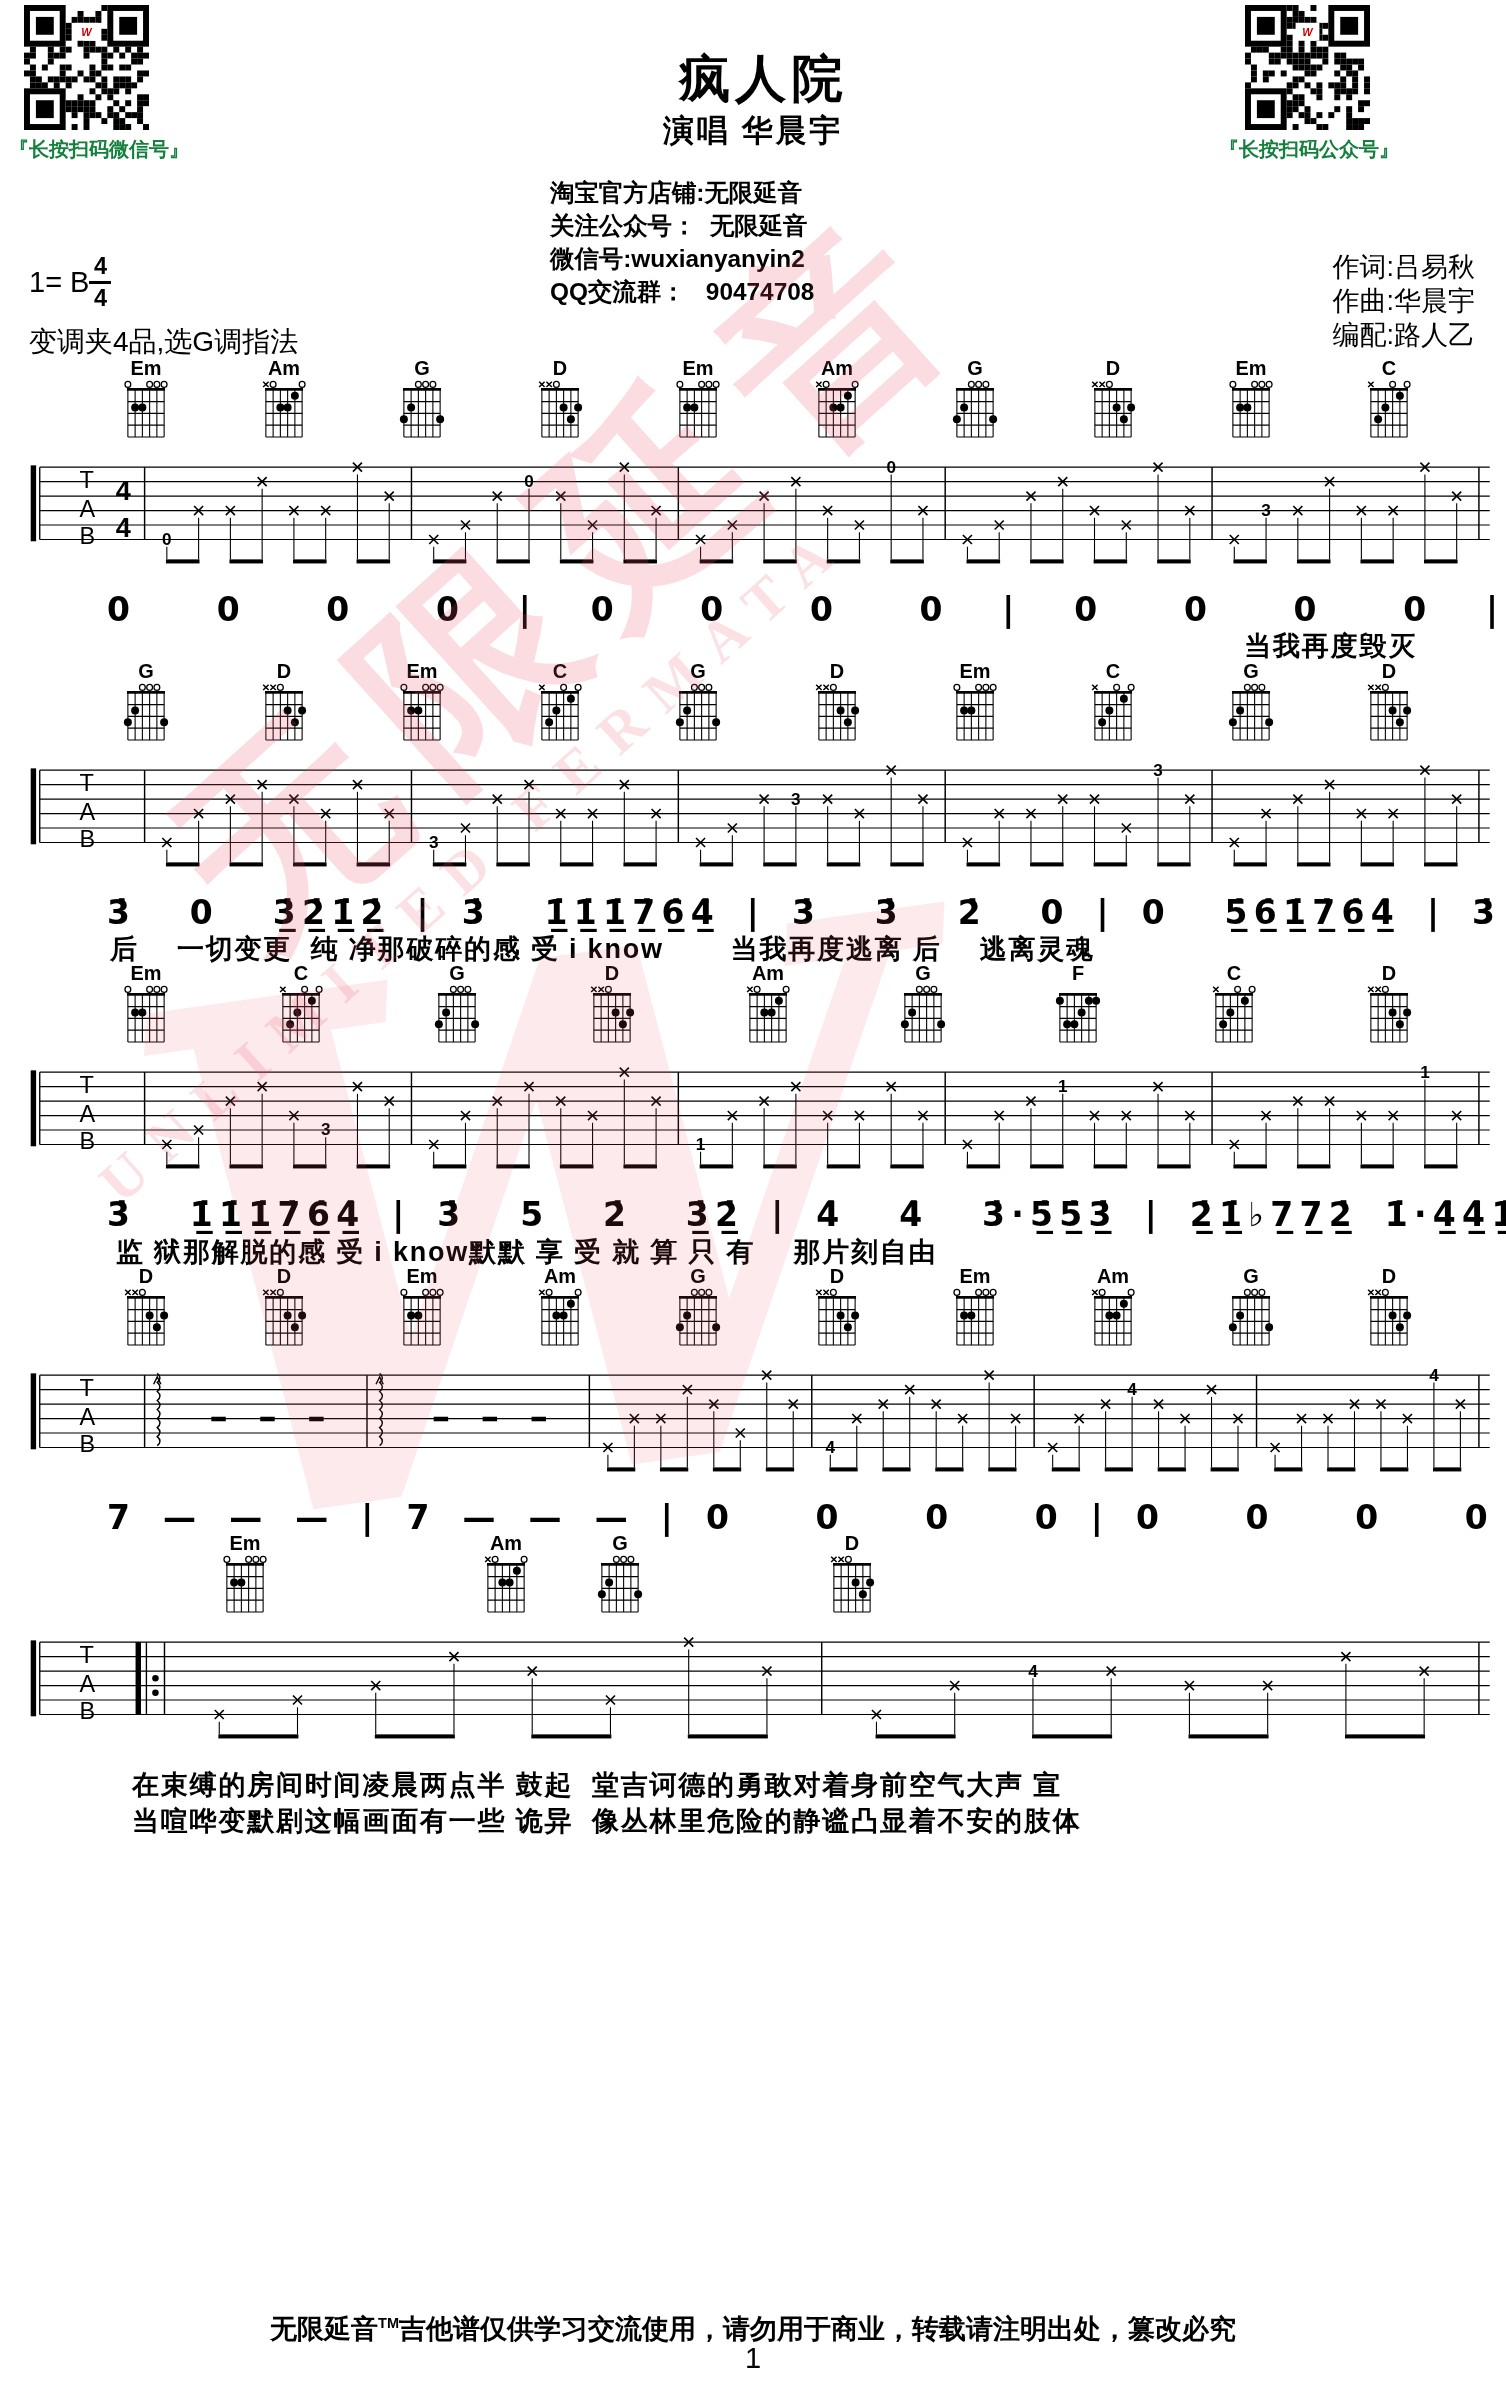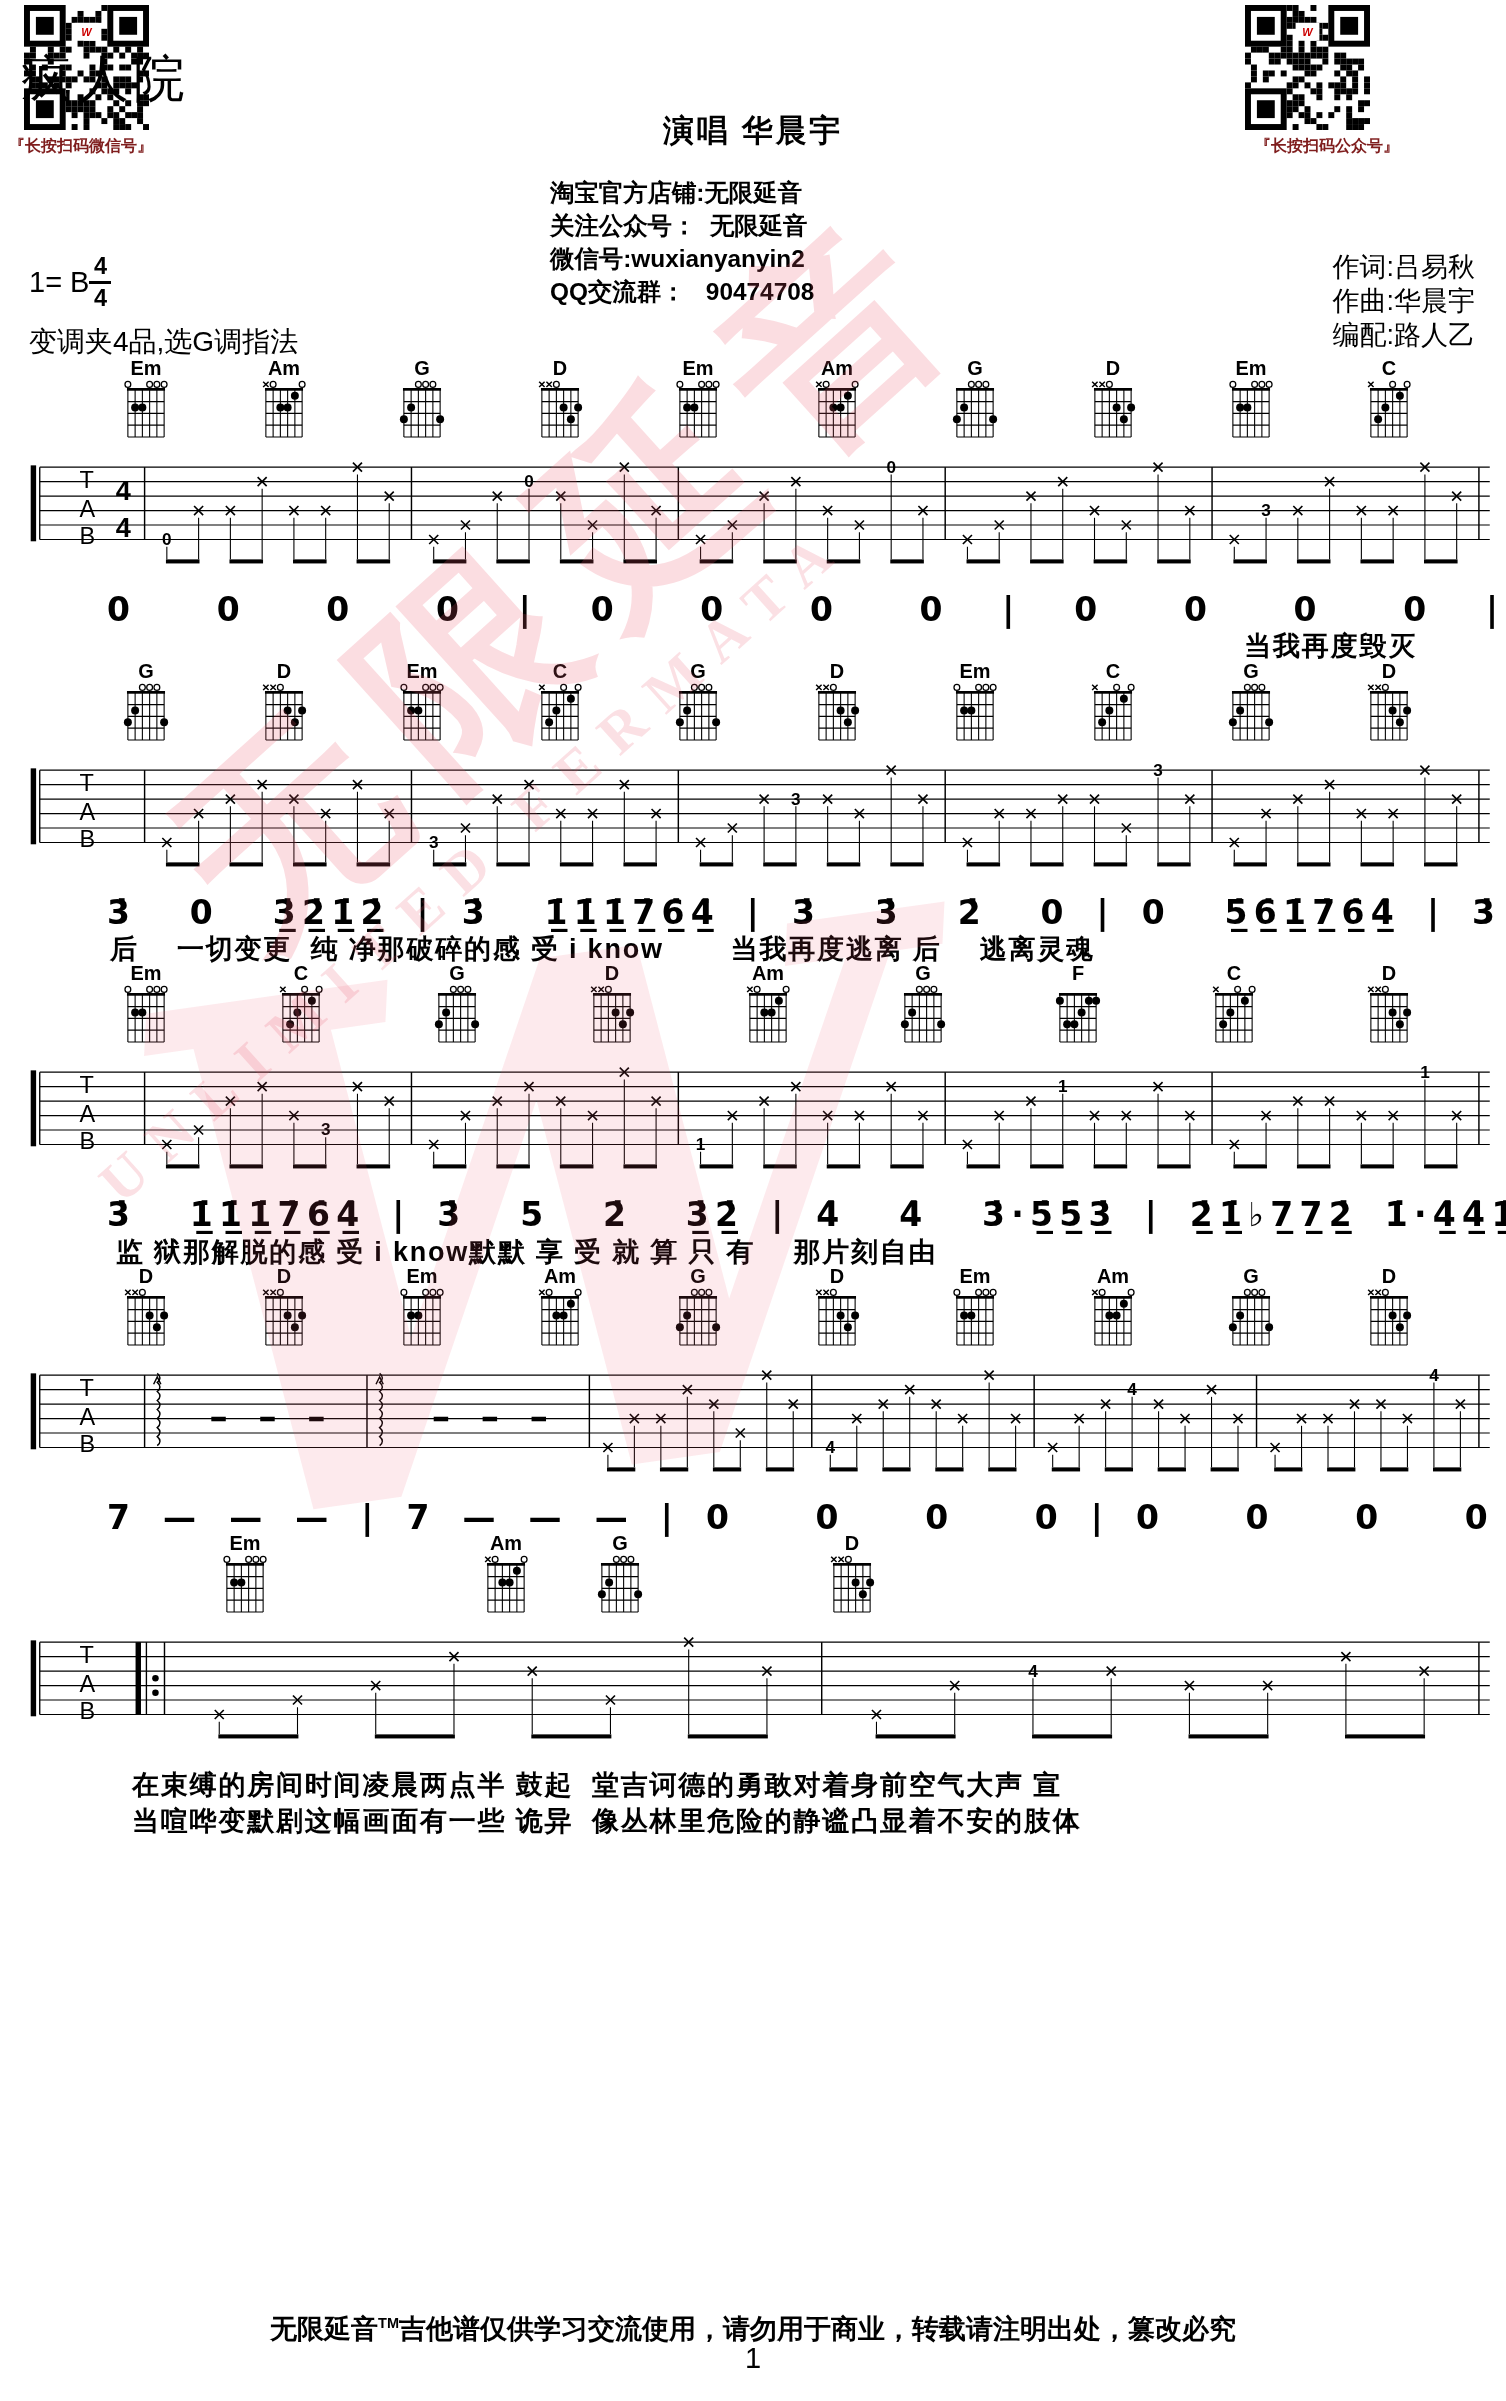--- a/index.html
+++ b/index.html
@@ -2,25 +2,25 @@
 <html style="font-size:14.5px"><head>
 <meta charset="utf-8">
 <style>
   html,body{margin:0;padding:0;background:#888;}
   .page{position:relative;width:1506px;height:2401px;background:#fff;margin:0 auto;
         font-family:"Liberation Sans",sans-serif;color:#000;overflow:hidden;}
   
   .header{position:relative;height:362px;}
   .qr{position:absolute;top:5.4px;width:125px;height:125px;}
   .qr.left{left:23.5px;} .qr.right{right:136px;}
-  .qr-caption{position:absolute;font-weight:bold;color:#7f1d1d;font-size:16px;white-space:nowrap;}
+  .qr-caption{position:absolute;font-weight:bold;color:#15803d;font-size:20px;white-space:nowrap;}
   .qr-caption.left{left:9px;top:136px;}
   .qr-caption.right{right:107px;top:136px;}
-  .title{position:absolute;left:0;right:0;top:45px;text-align:left;
-         font-size:51px;font-weight:normal;letter-spacing:5.4px;padding-left:21px;}
+  .title{position:absolute;left:0;right:0;top:45px;text-align:center;
+         font-size:51px;font-weight:bold;letter-spacing:5.4px;padding-left:21px;}
   .singer{position:absolute;left:0;right:0;top:110px;text-align:center;
           font-size:31px;font-weight:bold;letter-spacing:2.7px;}
   .infoblock{position:absolute;left:550px;top:152px;font-size:24.4px;font-weight:bold;
              line-height:1.35;white-space:pre;margin-top:25px;}
   .keyblock{position:absolute;left:29px;top:255px;font-size:27px;}
   .keyline{display:flex;align-items:center;gap:0;font-size:29px;}
   .frac{display:inline-flex;flex-direction:column;align-items:center;line-height:1;font-size:23.5px;font-weight:bold;}
   .frac-bar{width:22px;height:2.7px;background:#000;margin:2.7px 0;}
   .capoline{margin-top:12.7px;font-size:28px;}
   .credits{position:absolute;right:31px;top:251px;font-size:27px;line-height:1.25;text-align:left;}

